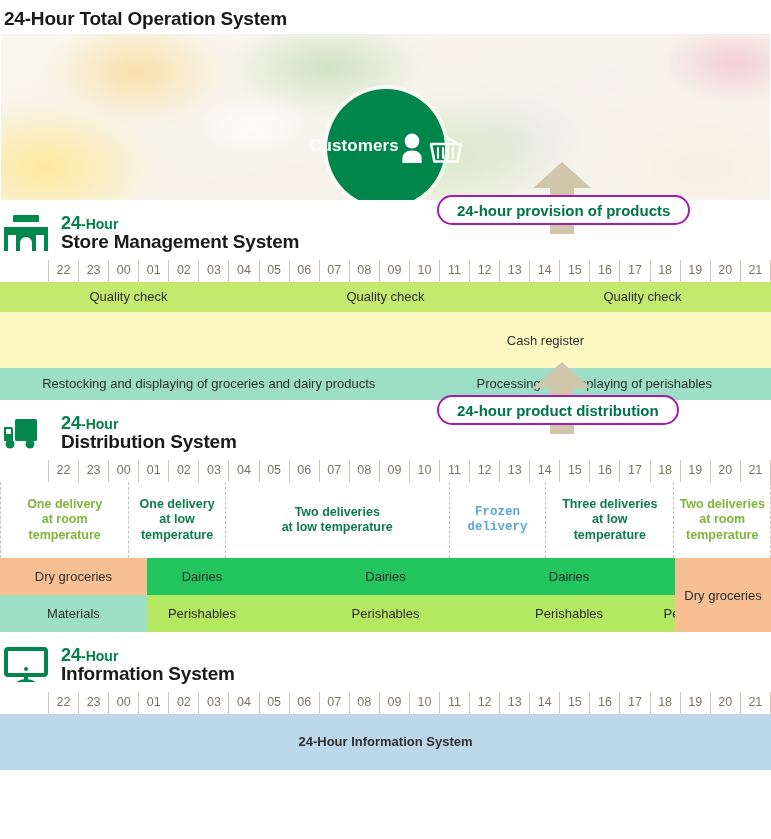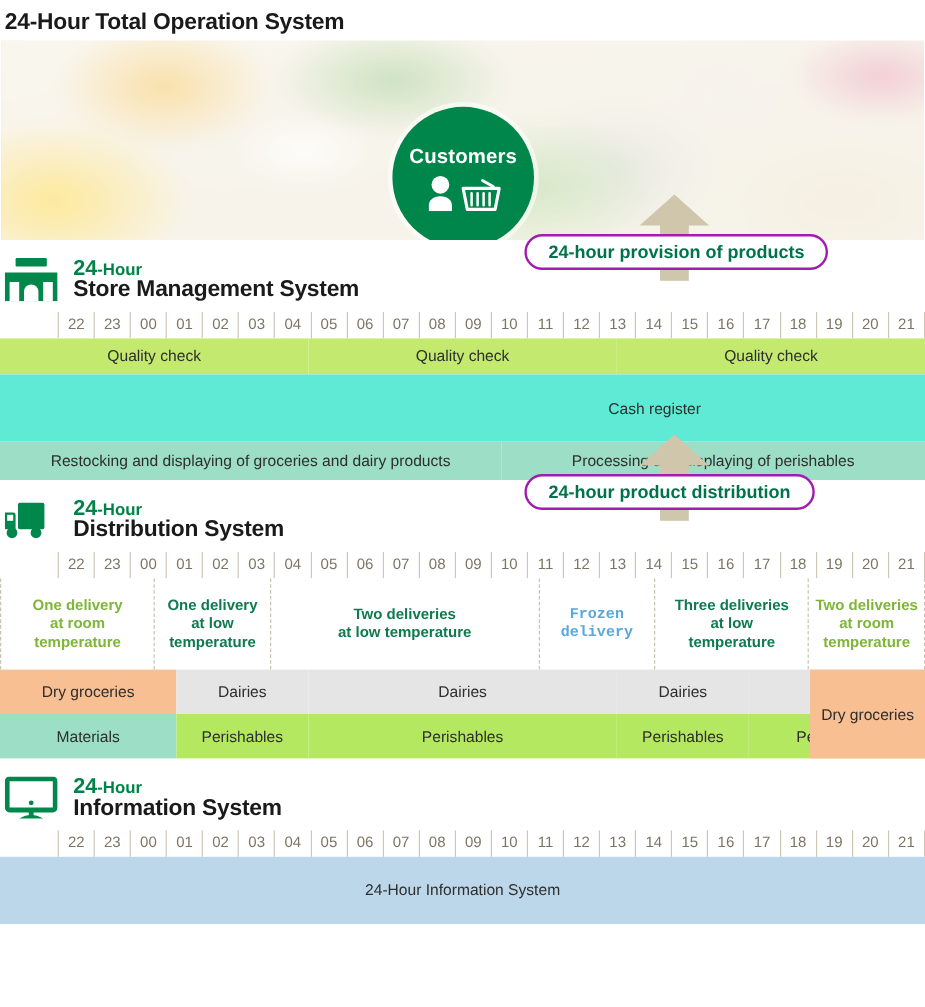--- a/index.html
+++ b/index.html
@@ -53,21 +53,21 @@
     background: rgba(255,255,255,0.42);
   }
   .customers-badge {
     position: absolute;
     left: 326px; top: 55px;
     width: 118px; height: 118px;
     border-radius: 50%;
     background: #00854a;
     color: #ffffff;
     display: flex;
-    flex-direction: column;
+    flex-direction: row;
     align-items: center;
     justify-content: center;
     box-shadow: 0 0 0 4px rgba(255,255,255,0.55);
   }
   .customers-label {
     font-size: 17px; font-weight: bold; letter-spacing: .1px;
     margin-bottom: 5px;
   }
   .customers-icons { display: flex; align-items: flex-end; gap: 4px; }
 
@@ -142,21 +142,21 @@
     display: flex;
     align-items: center;
     justify-content: center;
     text-align: center;
     font-size: 13px;
     color: #2e2e2e;
     line-height: 1.22;
     overflow: hidden;
   }
   .band-quality .cell { height: 30px; background: #c3ea6e; }
-  .band-cash { height: 56px; position: relative; background: #5eead4; }
+  .band-cash { height: 56px; position: relative; background: #fef9c3; }
   .band-cash .cleaning {
     position: absolute;
     left: 0; top: 27px;
     width: 320px; height: 29px;
     background: #bdd7ea;
     display: flex; align-items: center; justify-content: center;
     font-size: 13px; color: #2e2e2e;
   }
   .band-cash .cashreg {
     position: absolute;
@@ -175,34 +175,35 @@
     background: #ffffff;
   }
   .band-delivery .cell:last-child { border-right: 1px dashed #c9c2b2; }
   .c-room { color: #7fb539; }
   .c-low  { color: #0f7a4f; }
   .c-frozen { color: #59a8dd; font-family: Liberation Mono, monospace; }
 
   .band-dairy .cell { height: 37px; }
   .band-perish .cell { height: 37px; }
   .bg-peach { background: #f8bf92; }
-  .bg-amber { background: #e5e5e5; }
+  .bg-amber { background: #22c55e; }
   .bg-mint  { background: #9ddfc6; }
   .bg-lime  { background: #b5e861; }
   .drygrocery-tall {
     background: #f8bf92;
     display: flex; align-items: center; justify-content: center;
     font-size: 13px; color: #2e2e2e; text-align: center;
   }
 
   
   .band-info .cell {
     height: 56px;
     background: #bdd7ea;
     font-size: 13px;
+    font-weight: bold;
   }
 </style>
 </head>
 <body>
 
 <div class="page">
 
   <h1 class="page-title">24-Hour Total Operation System</h1>
 
   <div class="hero">

